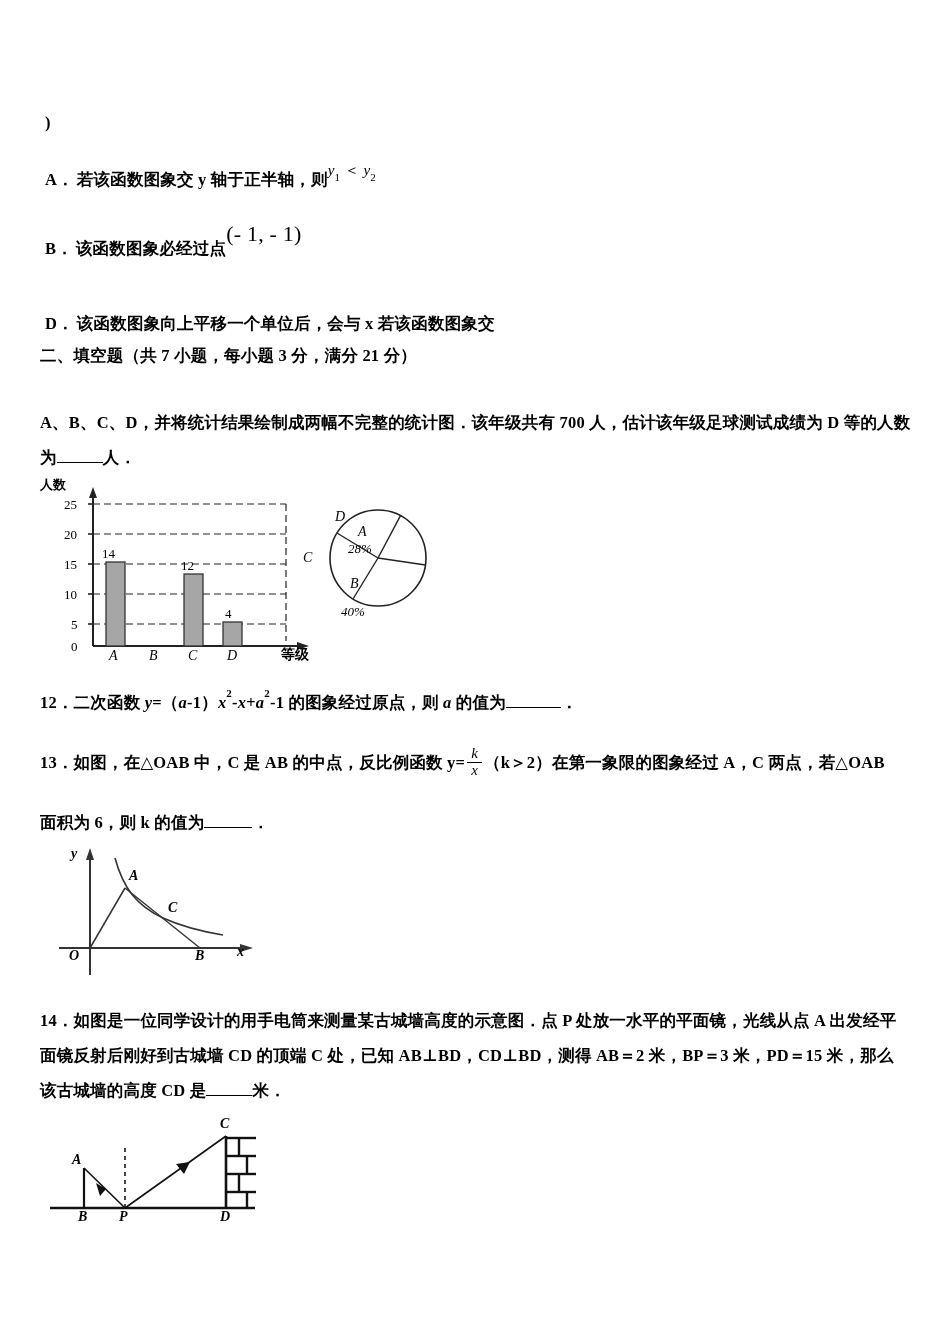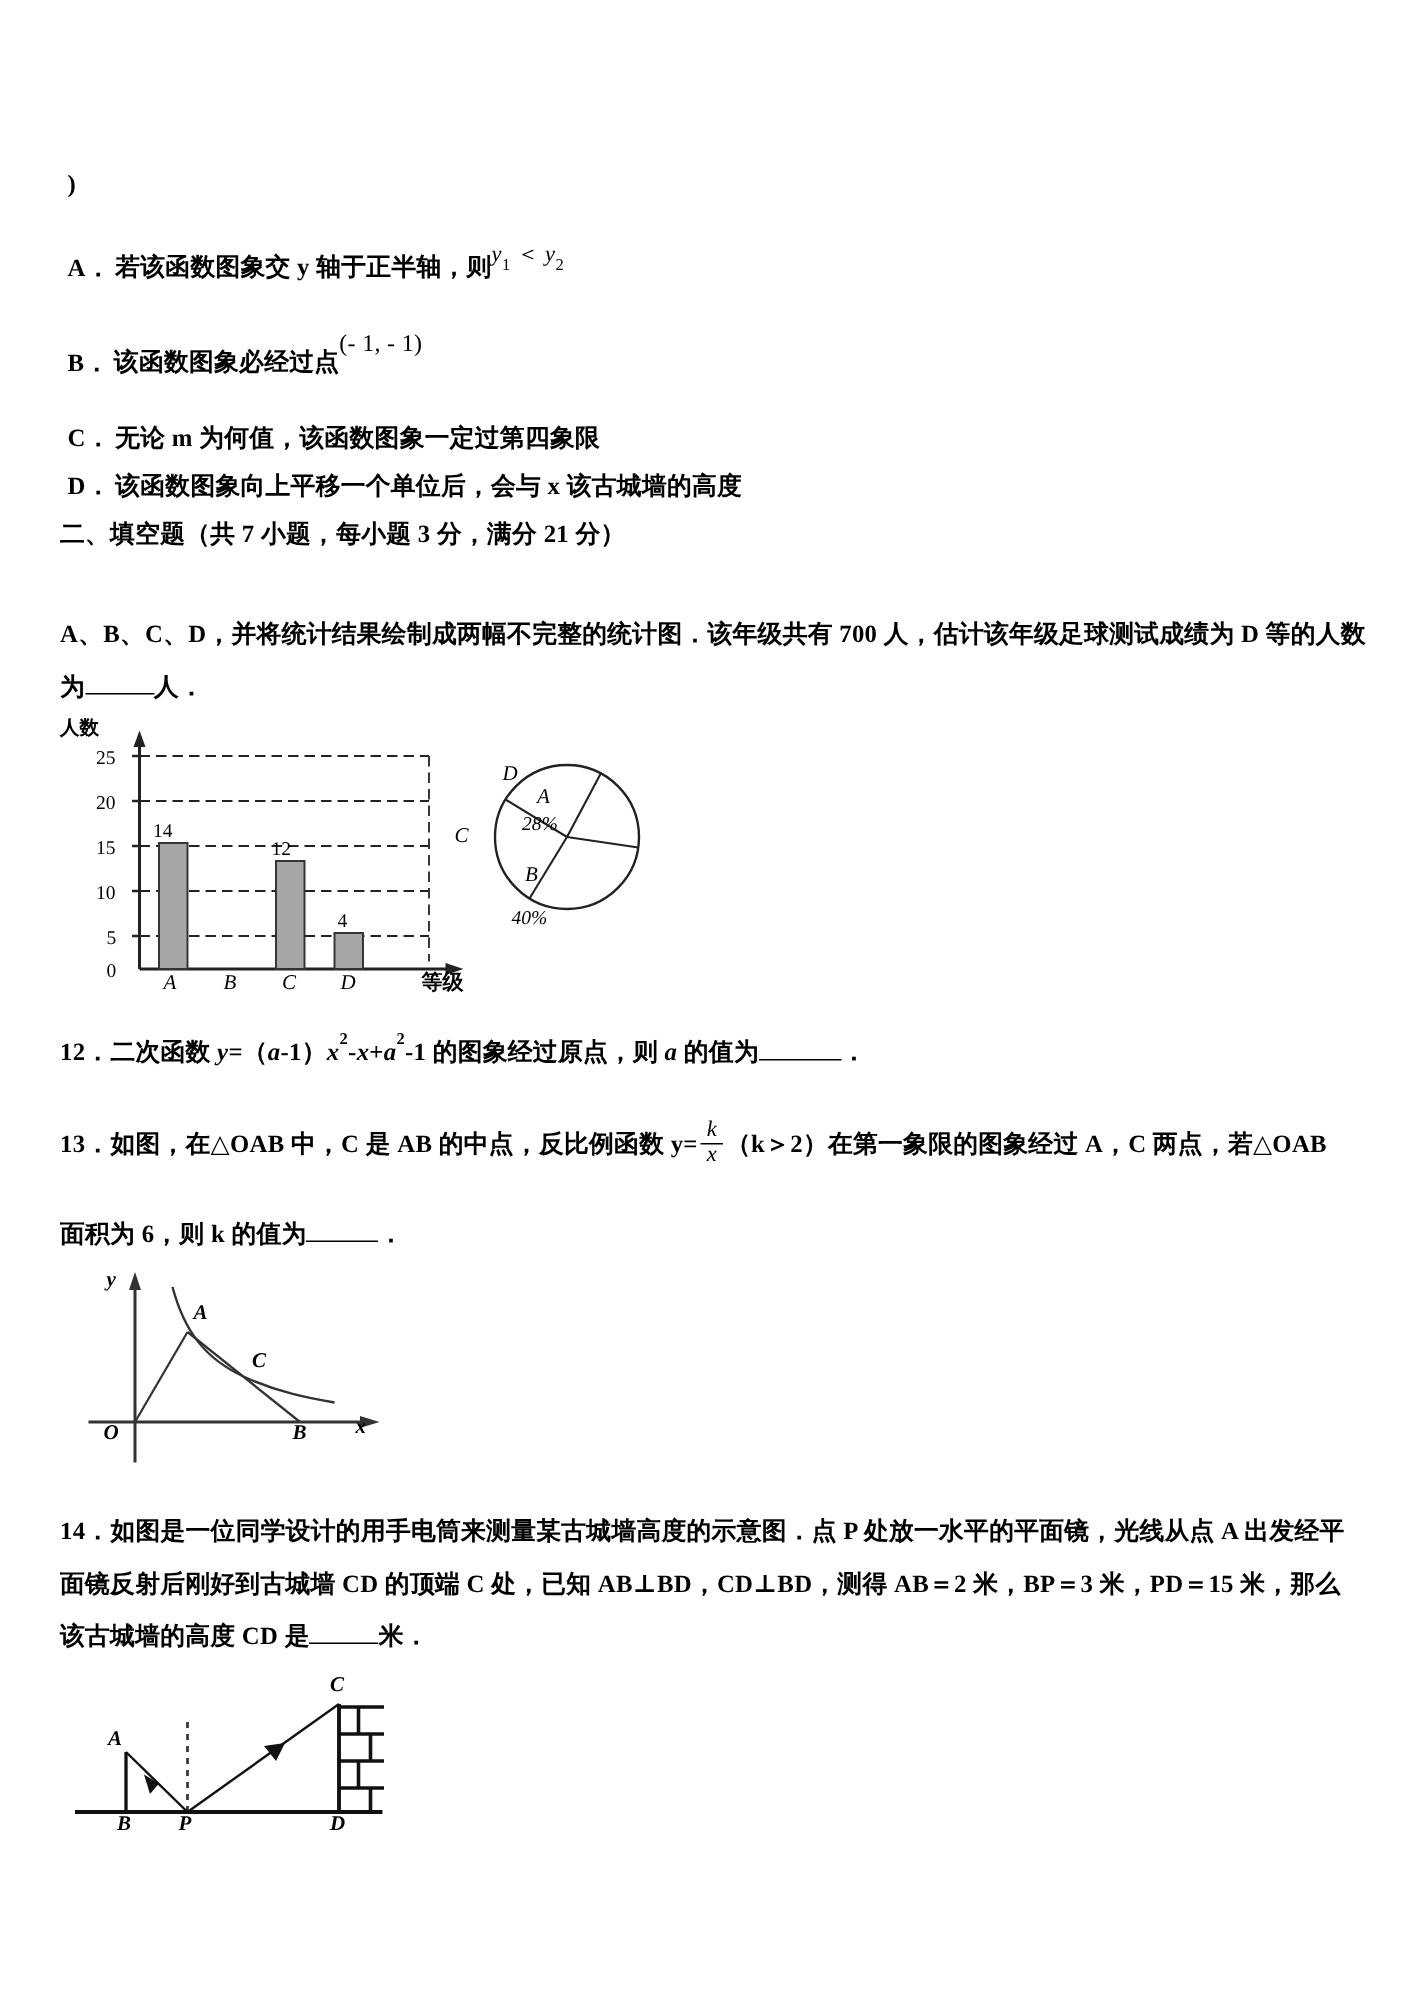--- a/index.html
+++ b/index.html
@@ -89,29 +89,26 @@
 
 <div class="page">
 
   <div class="txt" style="left:45px; top:112px;">)</div>
 
   <div class="txt" style="left:45px; top:163px;">
     <span class="opt-label">A．</span><span>若该函数图象交 y 轴于正半轴，则</span><span class="sup-expr"><span class="ital">y</span><span class="sub">1</span> <span>＜</span> <span class="ital">y</span><span class="sub">2</span></span>
   </div>
 
   <div class="txt" style="left:45px; top:225px;">
-    <span class="opt-label">B．</span><span>该函数图象必经过点</span><span class="sup-expr" style="font-size:16px; top:-6px;">(- 1, - 1)</span>
-  </div>
-
-  <div class="txt" style="left:45px; top:281px;">
-    <span class="opt-label">C．</span><span>无论 m 为何值，该函数图象一定过第四象限</span>
-  </div>
+    <span class="opt-label">B．</span><span>该函数图象必经过点</span><span class="sup-expr" style="font-size:22px; top:-6px;">(- 1, - 1)</span>
+  </div>
+
 
   <div class="txt" style="left:45px; top:313px;">
-    <span class="opt-label">D．</span><span>该函数图象向上平移一个单位后，会与 x 该古城墙的高度</span>
+    <span class="opt-label">D．</span><span>该函数图象向上平移一个单位后，会与 x 若该函数图象交</span>
   </div>
 
   <div class="txt" style="left:40px; top:345px;">二、填空题（共 7 小题，每小题 3 分，满分 21 分）</div>
 
   <div class="txt" style="left:40px; top:412px;">A、B、C、D，并将统计结果绘制成两幅不完整的统计图．该年级共有 700 人，估计该年级足球测试成绩为 D 等的人数</div>
   <div class="txt" style="left:40px; top:447px;">
     <span>为</span><span class="blank-line" style="width:46px; height:15px;"></span><span>人．</span>
   </div>
 
   <div class="fig" style="left:38px; top:476px;">

